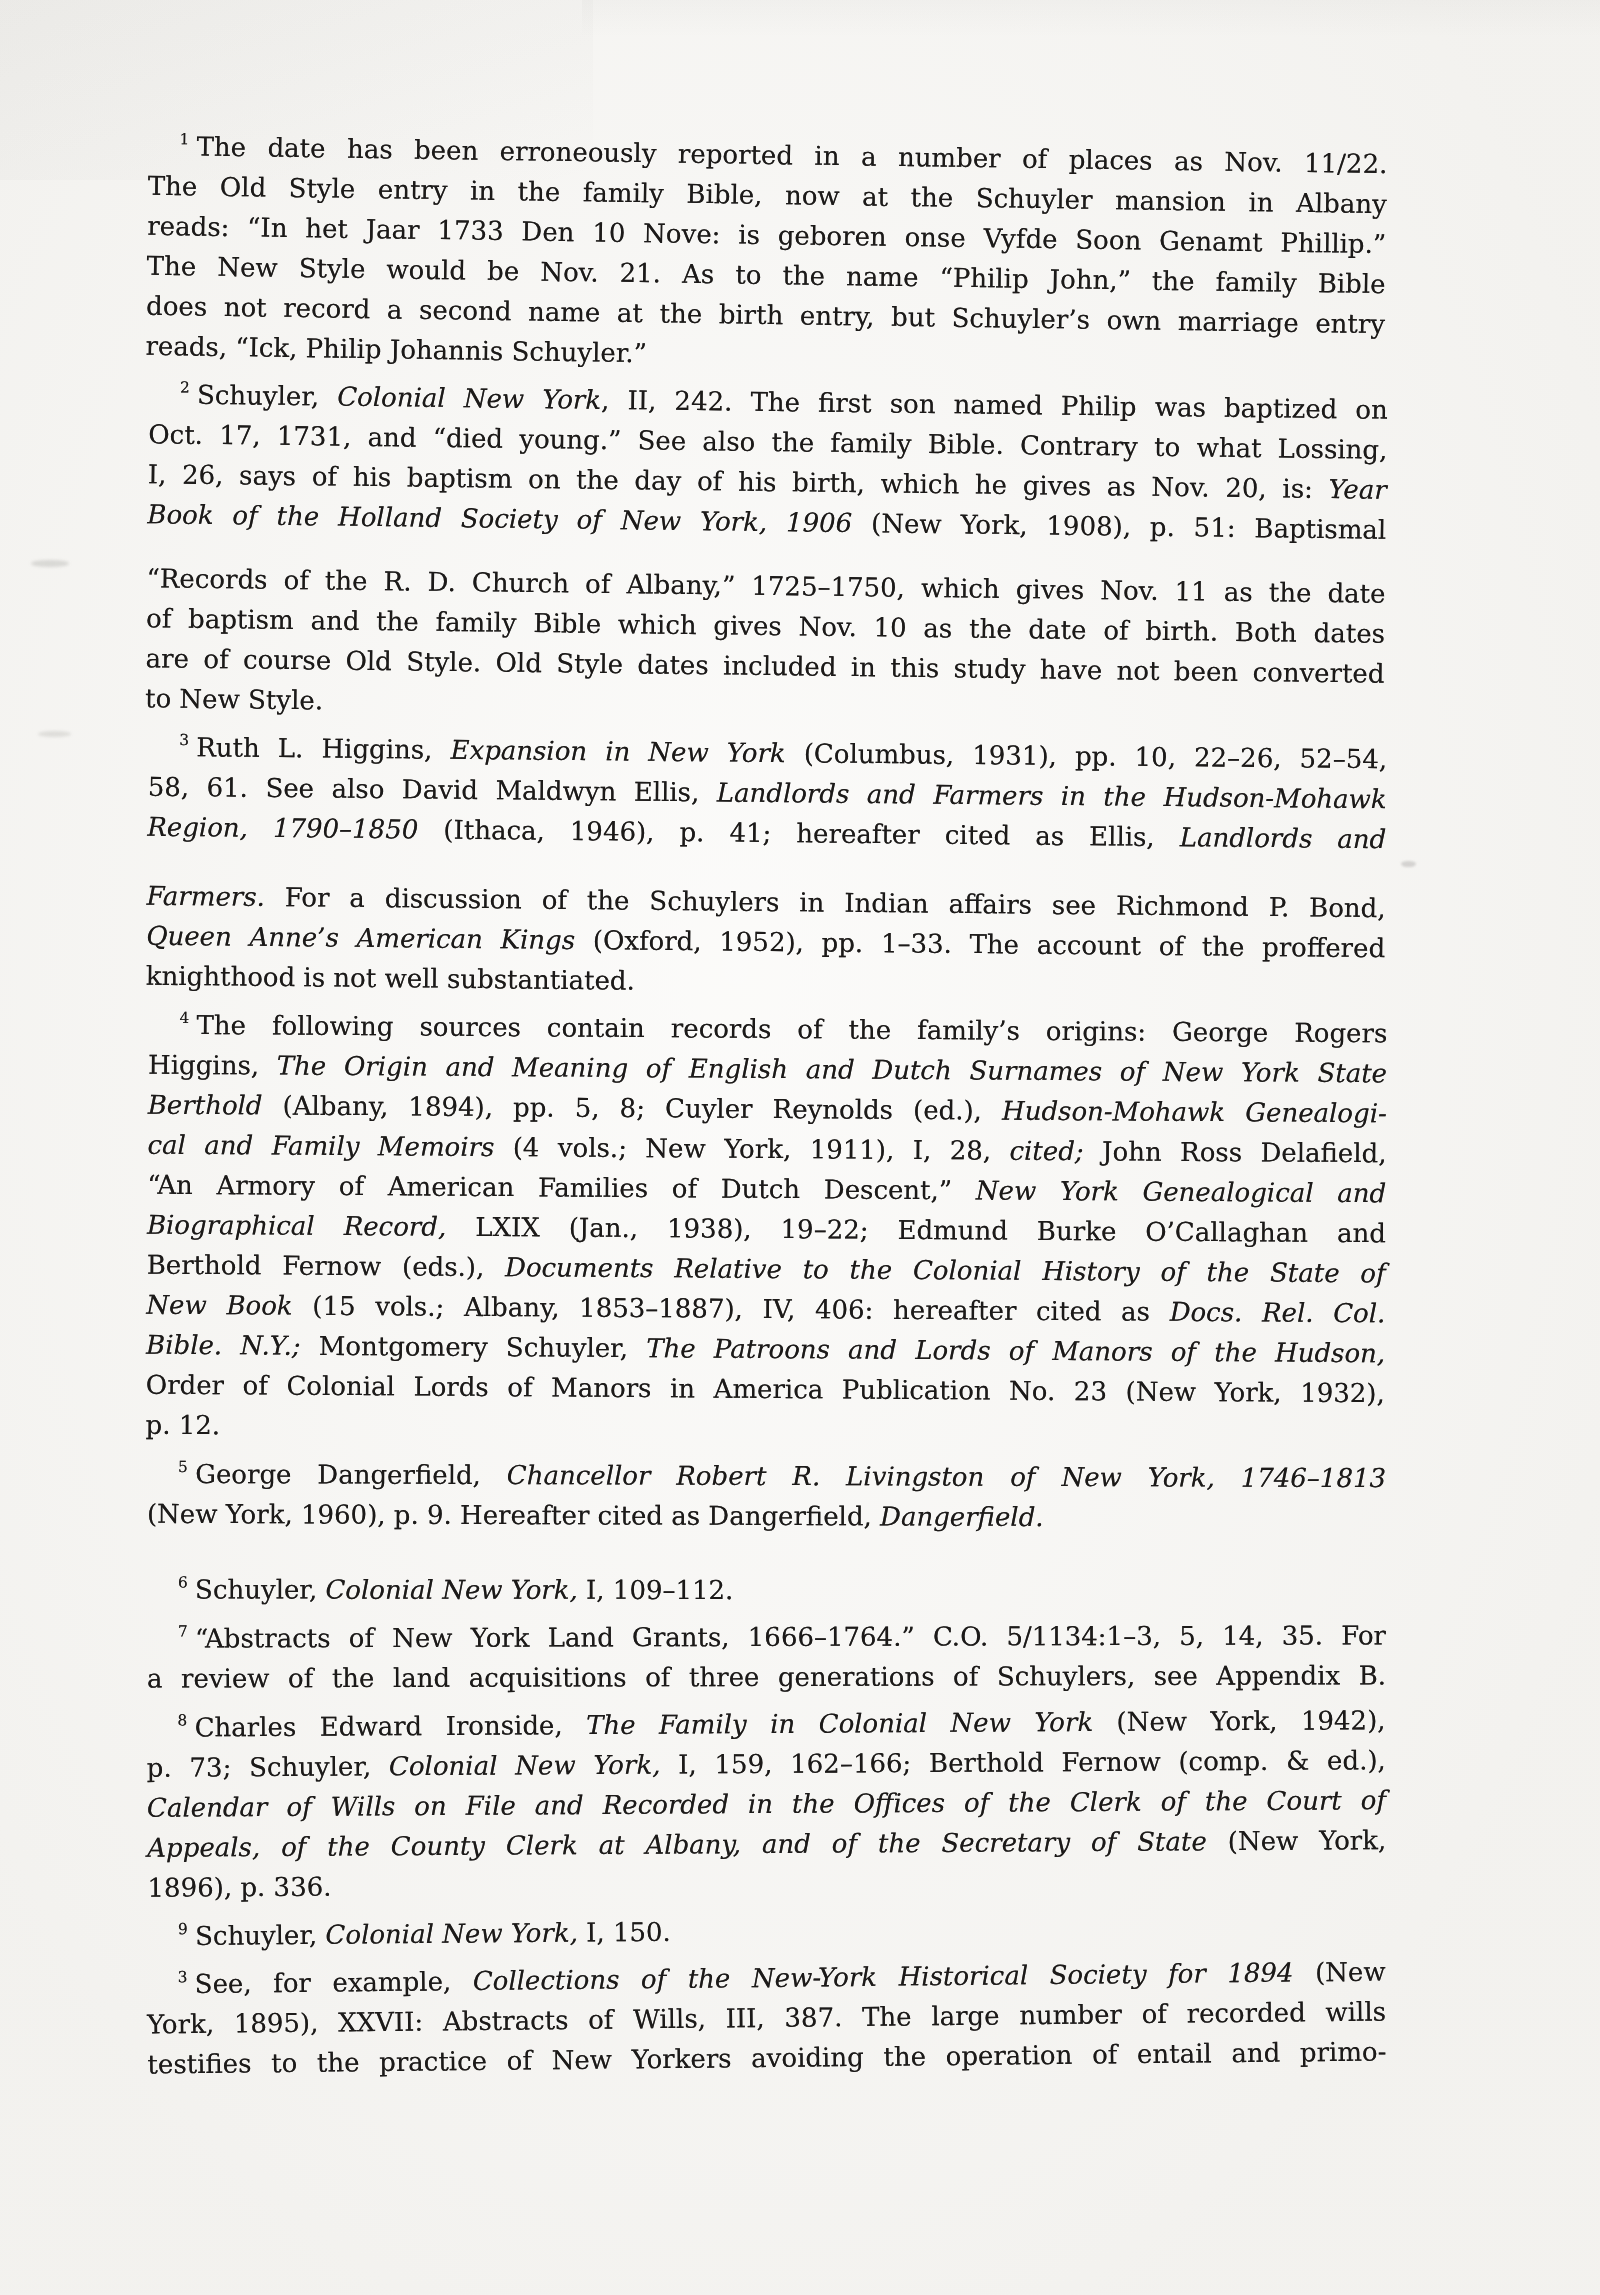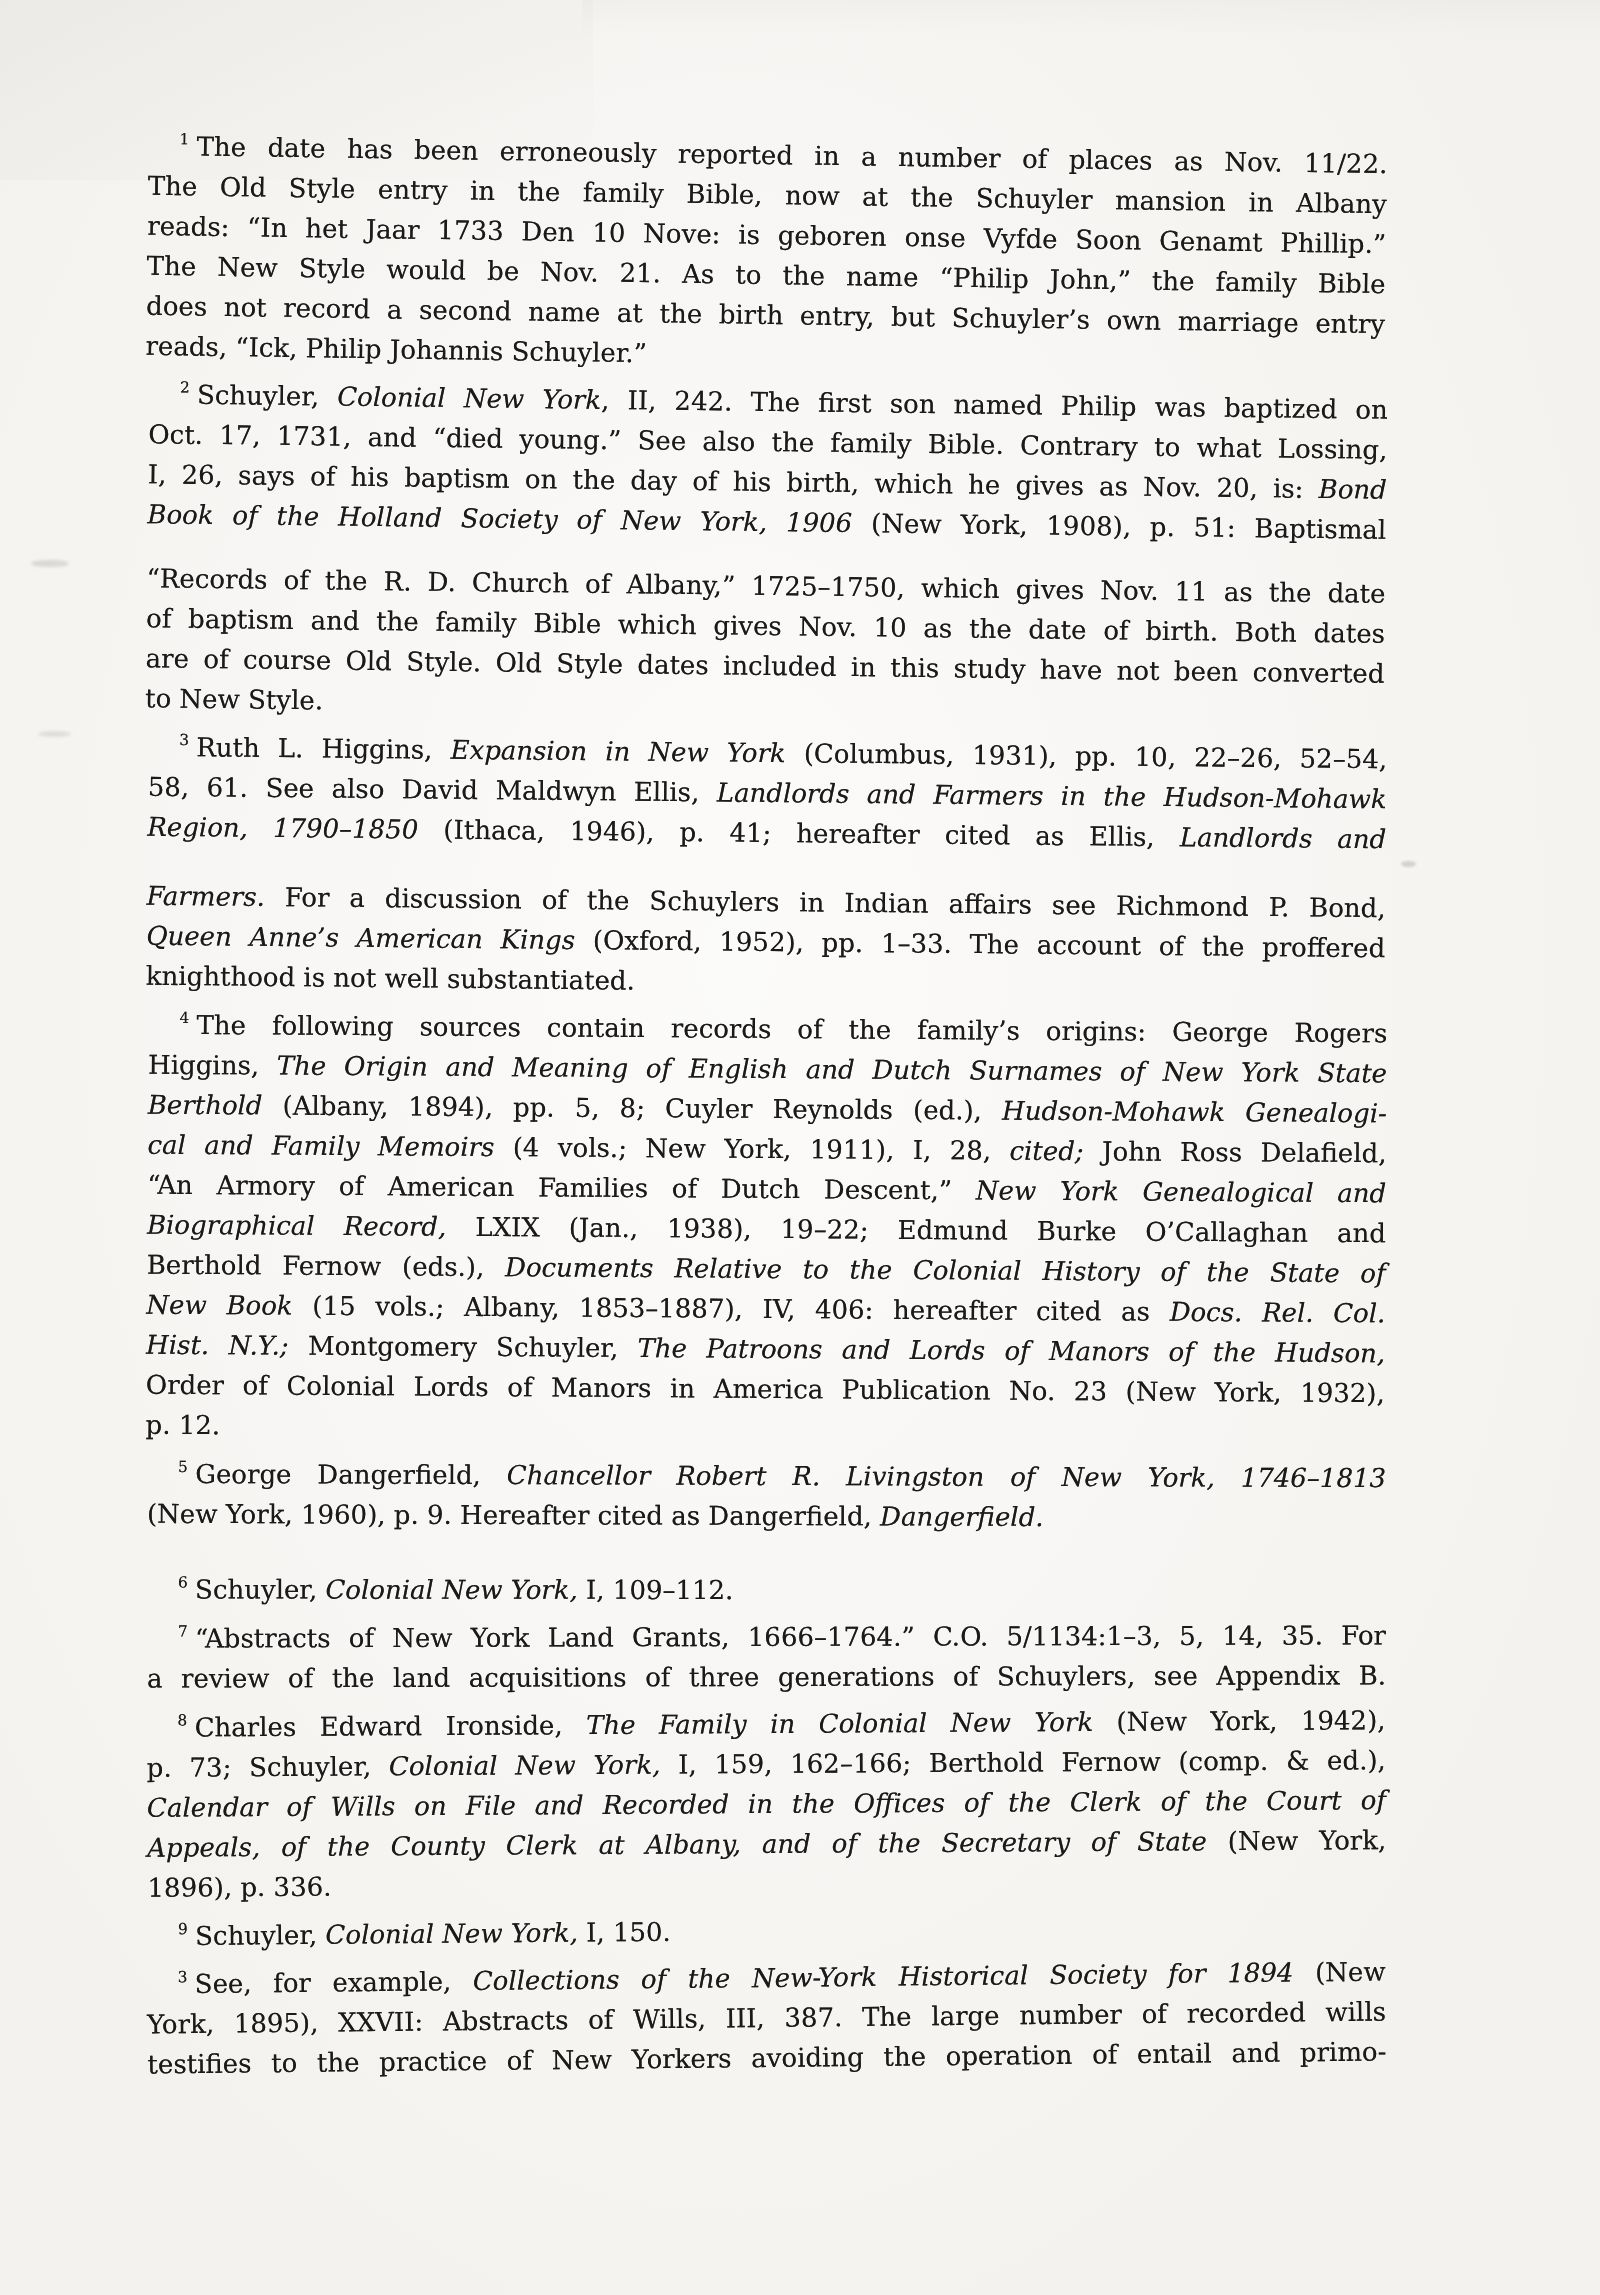--- a/index.html
+++ b/index.html
@@ -70,21 +70,21 @@
         <div class="line indent"><span class="sup">1</span><span>The date has been erroneously reported in a number of places as Nov. 11/22.</span></div>
         <div class="line"><span>The Old Style entry in the family Bible, now at the Schuyler mansion in Albany</span></div>
         <div class="line"><span>reads: “In het Jaar 1733 Den 10 Nove: is geboren onse Vyfde Soon Genamt Phillip.”</span></div>
         <div class="line"><span>The New Style would be Nov. 21. As to the name “Philip John,” the family Bible</span></div>
         <div class="line"><span>does not record a second name at the birth entry, but Schuyler’s own marriage entry</span></div>
         <div class="line end"><span>reads, “Ick, Philip Johannis Schuyler.”</span></div>
       </div>
       <div class="para" style="transform: rotate(0.72deg);">
         <div class="line indent"><span class="sup">2</span><span>Schuyler, </span><span class="it">Colonial New York</span><span>, II, 242. The first son named Philip was baptized on</span></div>
         <div class="line"><span>Oct. 17, 1731, and “died young.” See also the family Bible. Contrary to what Lossing,</span></div>
-        <div class="line"><span>I, 26, says of his baptism on the day of his birth, which he gives as Nov. 20, is: </span><span class="it">Bond</span></div>
+        <div class="line"><span>I, 26, says of his baptism on the day of his birth, which he gives as Nov. 20, is: </span><span class="it">Year</span></div>
         <div class="line"><span class="it">Book of the Holland Society of New York, 1906</span><span> (New York, 1908), p. 51: Baptismal</span></div>
         <div class="line" style="margin-top: 24px;"><span>“Records of the R. D. Church of Albany,” 1725–1750, which gives Nov. 11 as the date</span></div>
         <div class="line"><span>of baptism and the family Bible which gives Nov. 10 as the date of birth. Both dates</span></div>
         <div class="line"><span>are of course Old Style. Old Style dates included in this study have not been converted</span></div>
         <div class="line end"><span>to New Style.</span></div>
       </div>
       <div class="para" style="transform: rotate(0.58deg);">
         <div class="line indent"><span class="sup">3</span><span>Ruth L. Higgins, </span><span class="it">Expansion in New York</span><span> (Columbus, 1931), pp. 10, 22–26, 52–54,</span></div>
         <div class="line"><span>58, 61. See also David Maldwyn Ellis, </span><span class="it">Landlords and Farmers in the Hudson-Mohawk</span></div>
         <div class="line"><span class="it">Region, 1790–1850</span><span> (Ithaca, 1946), p. 41; hereafter cited as Ellis, </span><span class="it">Landlords and</span></div>
@@ -94,21 +94,21 @@
       </div>
       <div class="para" style="transform: rotate(0.4deg);">
         <div class="line indent"><span class="sup">4</span><span>The following sources contain records of the family’s origins: George Rogers</span></div>
         <div class="line"><span>Higgins, </span><span class="it">The Origin and Meaning of English and Dutch Surnames of New York State</span></div>
         <div class="line"><span class="it">Berthold</span><span> (Albany, 1894), pp. 5, 8; Cuyler Reynolds (ed.), </span><span class="it">Hudson-Mohawk Genealogi-</span></div>
         <div class="line"><span class="it">cal and Family Memoirs</span><span> (4 vols.; New York, 1911), I, 28, </span><span class="it">cited;</span><span> John Ross Delafield,</span></div>
         <div class="line"><span>“An Armory of American Families of Dutch Descent,” </span><span class="it">New York Genealogical and</span></div>
         <div class="line"><span class="it">Biographical Record,</span><span> LXIX (Jan., 1938), 19–22; Edmund Burke O’Callaghan and</span></div>
         <div class="line"><span>Berthold Fernow (eds.), </span><span class="it">Documents Relative to the Colonial History of the State of</span></div>
         <div class="line"><span class="it">New Book</span><span> (15 vols.; Albany, 1853–1887), IV, 406: hereafter cited as </span><span class="it">Docs. Rel. Col.</span></div>
-        <div class="line"><span class="it">Hist. N.Y.;</span><span> Montgomery Schuyler, </span><span class="it">The Patroons and Lords of Manors of the Hudson,</span></div>
+        <div class="line"><span class="it">Bible. N.Y.;</span><span> Montgomery Schuyler, </span><span class="it">The Patroons and Lords of Manors of the Hudson,</span></div>
         <div class="line"><span>Order of Colonial Lords of Manors in America Publication No. 23 (New York, 1932),</span></div>
         <div class="line end"><span>p. 12.</span></div>
       </div>
       <div class="para" style="transform: rotate(0.2deg);">
         <div class="line indent"><span class="sup">5</span><span>George Dangerfield, </span><span class="it">Chancellor Robert R. Livingston of New York, 1746–1813</span></div>
         <div class="line end"><span>(New York, 1960), p. 9. Hereafter cited as Dangerfield, </span><span class="it">Dangerfield.</span></div>
       </div>
       <div class="para" style="transform: rotate(0.05deg);">
         <div class="line end indent" style="margin-top: 26.5px;"><span class="sup">6</span><span>Schuyler, </span><span class="it">Colonial New York,</span><span> I, 109–112.</span></div>
       </div>

